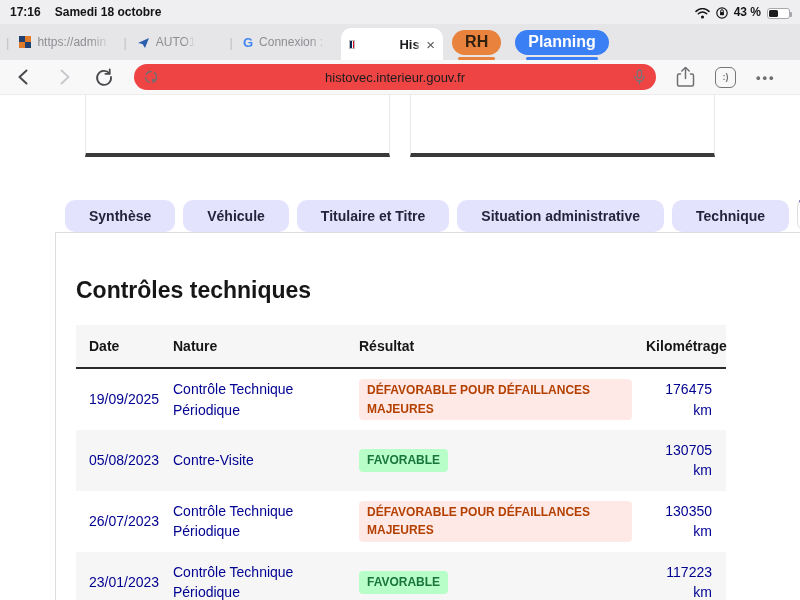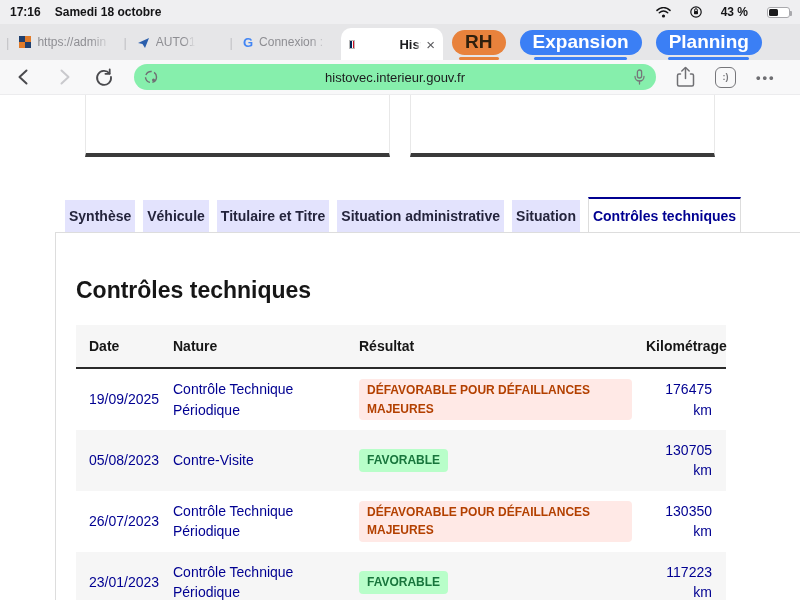--- a/index.html
+++ b/index.html
@@ -5,21 +5,21 @@
   * { margin:0; padding:0; box-sizing:border-box; }
   html,body { width:800px; height:600px; overflow:hidden; }
   body { font-family:"Liberation Sans", sans-serif; }
   .screen { position:relative; width:800px; height:600px; background:#fff; overflow:hidden; }
 
   
   .status-bar { position:absolute; top:0; left:0; right:0; height:24px; background:#efeff1;
     display:flex; align-items:center; justify-content:space-between; padding:0 10px;
     font-size:12px; font-weight:700; color:#141416; }
   .sb-left { display:flex; gap:14px; align-items:center; }
-  .sb-right { display:flex; gap:19px; align-items:center; font-weight:700; }
+  .sb-right { display:flex; gap:6px; align-items:flex-end; font-weight:700; }
   .battery { position:relative; width:23px; height:11px; border:1px solid #a9a9ad; border-radius:3px; background:#fff; }
   .battery .fill { position:absolute; left:1px; top:1px; bottom:1px; width:42%; background:#1c1c1e; border-radius:1.5px; }
   .battery .nub { position:absolute; right:-3px; top:3px; width:2px; height:5px; background:#a9a9ad; border-radius:0 1px 1px 0; }
 
   
   .tab-strip { position:absolute; top:24px; left:0; right:0; height:36px; background:#e6e6e8;
     display:flex; align-items:center; padding:0 4px; }
   .strip-sep { color:#c2c2c6; font-size:13px; padding:0 2px; }
   .mini-tab { display:flex; align-items:center; gap:6px; padding:0 8px; height:100%; color:#8e8e93; font-size:12px; }
   .mini-title { white-space:nowrap; overflow:hidden;
@@ -31,46 +31,46 @@
   .fav-g { color:#4285F4; font-weight:700; font-size:13px; }
   .active-tab { align-self:flex-end; height:32px; width:102px; background:#fff; border-radius:10px 10px 0 0;
     display:flex; align-items:center; gap:5px; padding:0 8px; margin:0 2px; }
   .active-title { font-size:13px; font-weight:700; color:#1c1c1e; width:56px; overflow:hidden; white-space:nowrap;
     -webkit-mask-image:linear-gradient(90deg,#000 75%,transparent 100%);
     mask-image:linear-gradient(90deg,#000 75%,transparent 100%);margin-left:39px; }
   .flag { display:flex; width:13px; height:9px; border:0.5px solid #bbb; }
   .flag i { flex:1; } .flag i:nth-child(1){background:#002654;} .flag i:nth-child(2){background:#fff;} .flag i:nth-child(3){background:#ce1126;}
   .close-x { color:#5a5a5e; font-size:15px; line-height:1; }
   .pill-wrap { position:relative; height:100%; display:flex; align-items:center; margin:0 7px; }
-  .pill { height:25px; border-radius:13px; padding:0 13px; font-size:19px; font-weight:700; display:flex; align-items:center; }
+  .pill { height:25px; border-radius:13px; padding:0 13px; font-size:16px; font-weight:700; display:flex; align-items:center; }
   .pill-underline { position:absolute; bottom:0; left:12%; right:12%; height:3px; border-radius:2px; }
 
   
   .toolbar { position:absolute; top:60px; left:0; right:0; height:35px; background:#f8f8f9;
     display:flex; align-items:center; padding:0 14px; gap:20px; border-bottom:1px solid #ececee; }
   .tb-icon { display:flex; align-items:center; justify-content:center; }
-  .url-field { flex:1; max-width:522px; height:26px; background:#86efac; border-radius:13px; position:relative;
+  .url-field { flex:1; max-width:522px; height:26px; background:#ef4444; border-radius:13px; position:relative;
     display:flex; align-items:center; justify-content:center; }
   .url-text { font-size:13px; color:#1c1c1e; }
   .url-left-icon { position:absolute; left:9px; top:5px; }
   .url-mic { position:absolute; right:9px; top:5px; }
   .smiley { width:21px; height:21px; border:1.6px solid #76767a; border-radius:6px; color:#76767a;
     font-size:9px; font-weight:700; display:flex; align-items:center; justify-content:center; }
   .dots { color:#6f6f73; font-size:13px; letter-spacing:2px; font-weight:700; }
 
   
   .content { position:absolute; top:95px; left:0; right:0; bottom:0; background:#fff; }
   .card { position:absolute; top:0; height:62px; background:#fff;
     border-left:1px solid #e8e8e8; border-right:1px solid #e8e8e8; border-bottom:4px solid #3a3a3a; }
   .card-left { left:85px; width:305px; }
   .card-right { left:410px; width:305px; }
 
   .page-tabs { position:absolute; top:102px; left:65px; right:-60px; display:flex; gap:8px; align-items:flex-end; height:35px; }
-  .dsfr-tab { height:32px; padding:0 4px; background:#e3e3fd; color:#24243c; font-weight:700; font-size:14px;
-    display:flex; align-items:center; white-space:nowrap; }
+  .dsfr-tab { height:32px; padding:0 24px; background:#e3e3fd; color:#24243c; font-weight:700; font-size:14px;
+    display:flex; align-items:center; white-space:nowrap;border-radius:10px; }
   .dsfr-tab.active { height:35px; background:#fff; color:#000091; border-top:2px solid #000091;
     border-left:1px solid #ddd; border-right:1px solid #ddd; position:relative; z-index:2; }
 
   .panel { position:absolute; top:137px; left:55px; right:-10px; bottom:-2px;
     background:#fff; border:1px solid #ddd; border-bottom:none; }
   .page-heading { margin:44px 0 0 20px; font-size:23px; font-weight:700; color:#161616; }
 
   .ct-table { margin:21px 0 0 20px; width:650px; font-size:14px; }
   .thead, .trow { display:grid; grid-template-columns:97px 186px 287px 1fr; }
   .thead { background:#f6f6f6; border-bottom:2px solid #2a2a2a; }
@@ -148,24 +148,20 @@
         </span>
       <span class="active-title">HistoVec</span>
       <span class="close-x">×</span>
     </div>
 
     <div class="pill-wrap">
       <span class="pill" style="background: rgb(232, 130, 60); color: rgb(48, 32, 13);">RH</span>
       <span class="pill-underline" style="background: rgb(232, 130, 60);"></span>
     </div>
     <div class="pill-wrap">
-      <span class="pill" style="background: rgb(59, 127, 245); color: rgb(255, 255, 255);">Expansion</span>
-      <span class="pill-underline" style="background: rgb(59, 127, 245);"></span>
-    </div>
-    <div class="pill-wrap">
       <span class="pill" style="background: rgb(59, 127, 245); color: rgb(255, 255, 255);">Planning</span>
       <span class="pill-underline" style="background: rgb(59, 127, 245);"></span>
     </div>
     <div class="pill-wrap">
       <span class="pill-underline" style="background: rgb(94, 94, 99);"></span>
     </div>
 
   </div>
 
   <div class="toolbar">
@@ -214,21 +210,21 @@
 
   <div class="content">
     <div class="card card-left"></div>
     <div class="card card-right"></div>
 
     <div class="page-tabs">
         <div class="dsfr-tab">Synthèse</div>
         <div class="dsfr-tab">Véhicule</div>
         <div class="dsfr-tab">Titulaire et Titre</div>
         <div class="dsfr-tab">Situation administrative</div>
-        <div class="dsfr-tab">Situation</div>
+        <div class="dsfr-tab">Technique</div>
         <div class="dsfr-tab active">Contrôles techniques</div>
       </div>
 
     <div class="panel">
       <h1 class="page-heading">Contrôles techniques</h1>
 
       <div class="ct-table">
         <div class="thead">
           <div class="hcell h-date">Date</div>
           <div class="hcell">Nature</div>

